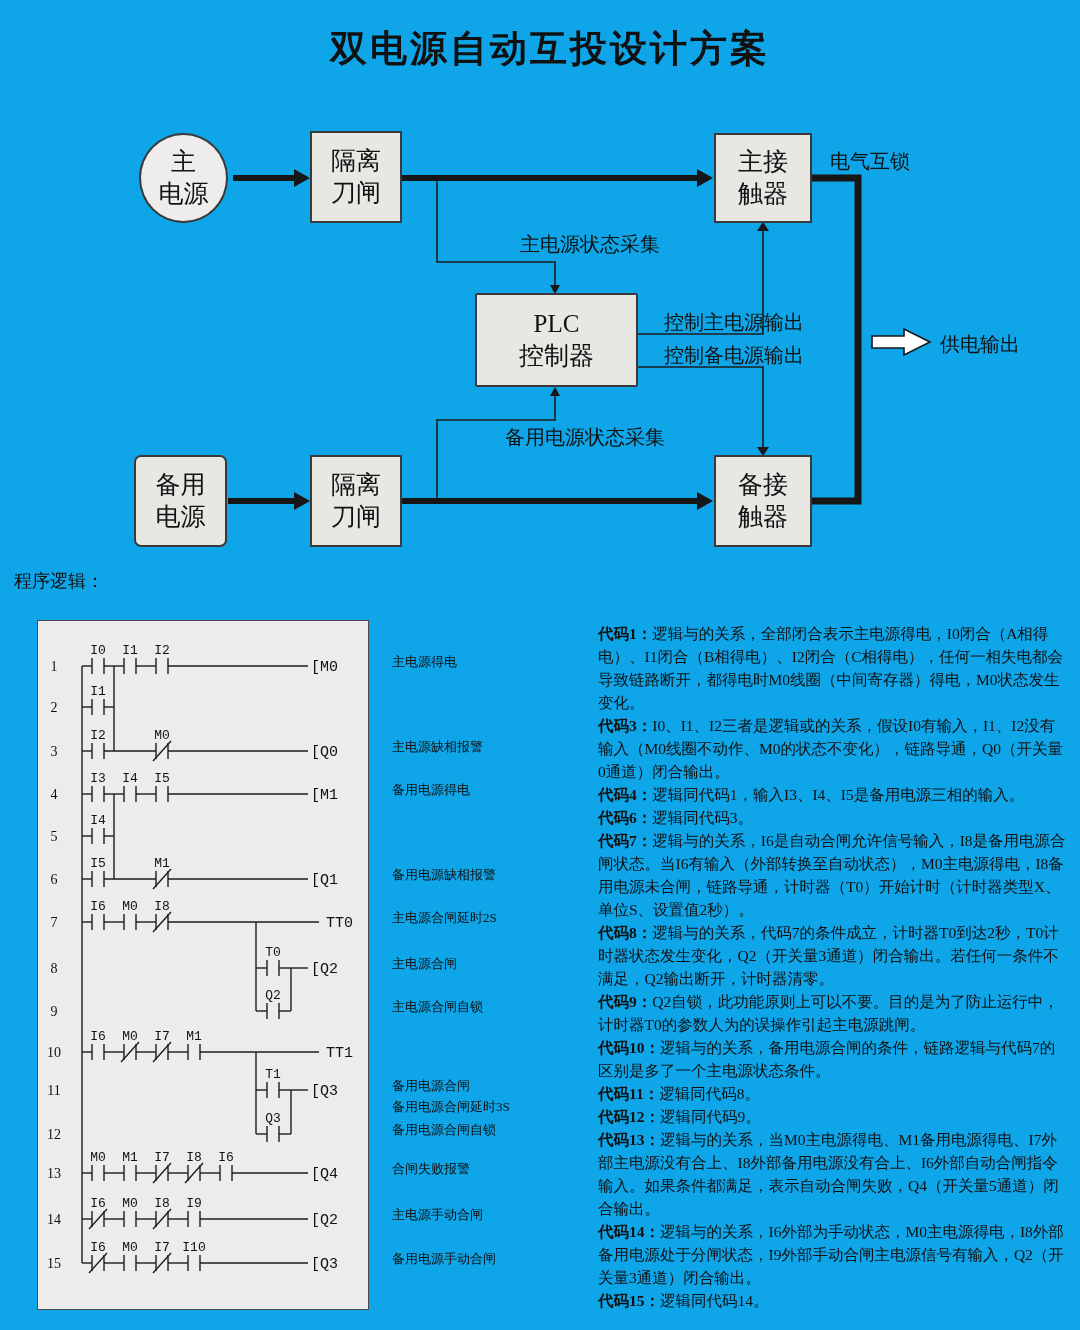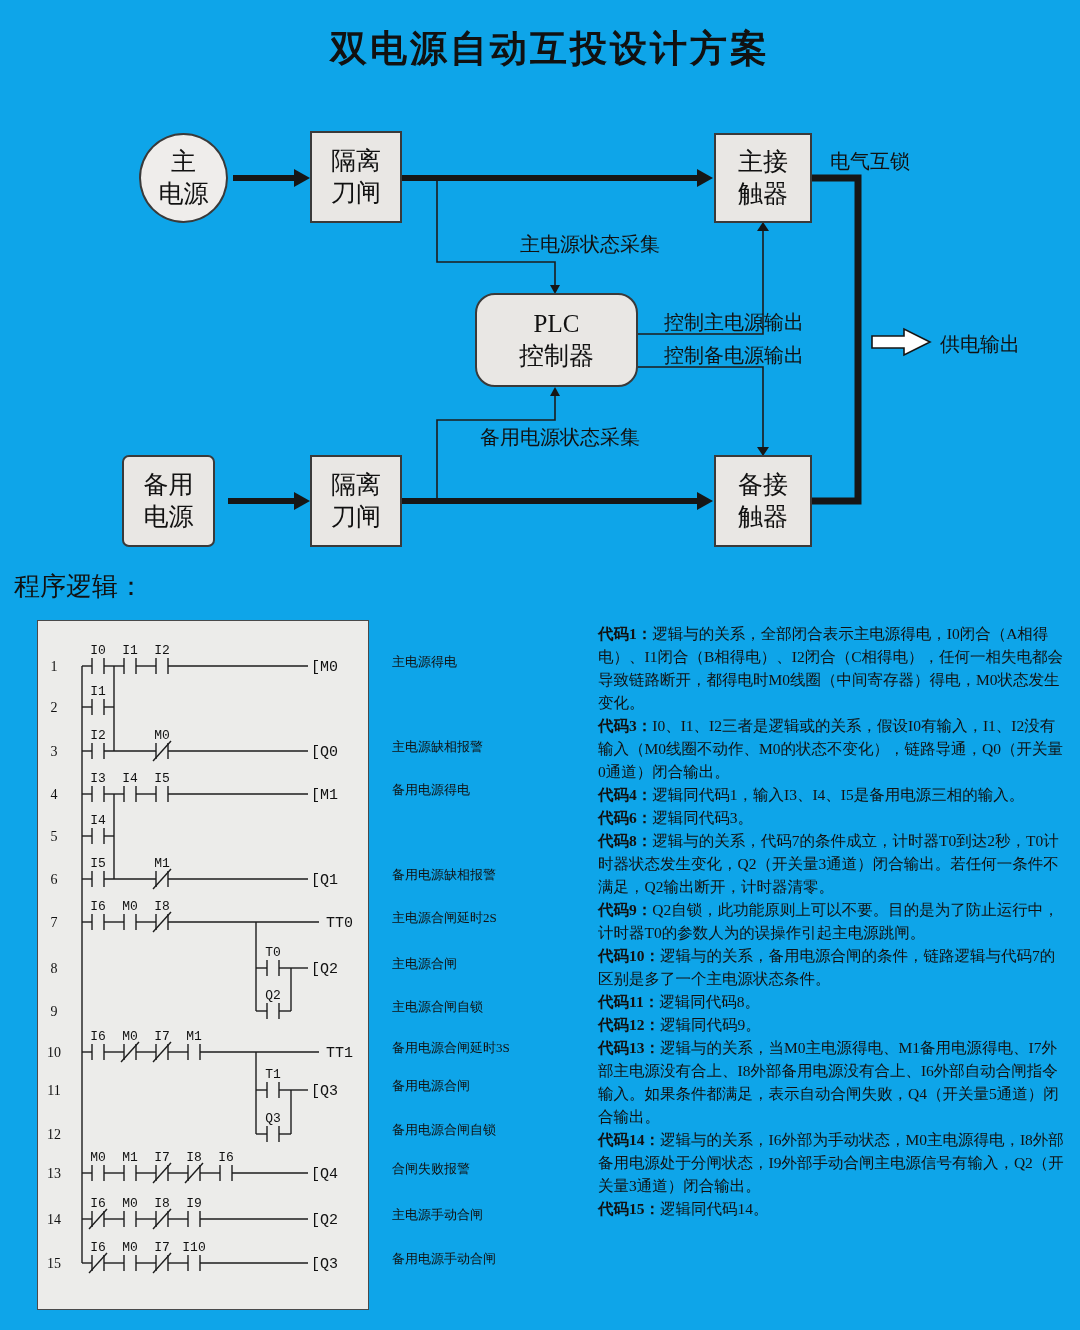--- a/index.html
+++ b/index.html
@@ -7,24 +7,24 @@
         font-family:"Liberation Serif",serif;overflow:hidden;padding-left:20px;}
   .title{position:absolute;left:0;top:24px;width:100%;text-align:center;
          font-size:37px;font-weight:bold;letter-spacing:3px;
          font-family:"Liberation Sans",sans-serif;}
   svg.overlay{position:absolute;left:0;top:0;}
   .node{position:absolute;box-sizing:border-box;display:flex;flex-direction:column;
         align-items:center;justify-content:center;background:#e9e7e4;
         border:2px solid #3a3a3a;font-size:25px;line-height:1.3;text-align:center;}
   .node span{display:block;}
   .circle{border-radius:50%;background:#efedeb;}
-  .rounded{border-radius:20px;}
+  .rounded{border-radius:2px;}
   .soft{border-radius:7px;}
   .dlabel{position:absolute;font-size:20px;white-space:nowrap;color:#111;}
-  .prog{position:absolute;left:14px;top:569px;font-size:26px;}
+  .prog{position:absolute;left:14px;top:569px;font-size:18px;}
   .ladder-panel{position:absolute;left:37px;top:620px;width:332px;height:690px;
         background:#ececea;border:1.5px solid #4a4a4a;box-sizing:border-box;}
   .rowlbl{position:absolute;left:392px;font-size:13px;white-space:nowrap;}
   .expl{position:absolute;left:598px;top:622px;width:472px;font-size:15.5px;
         line-height:23px;text-align:left;}
   .expl p{margin:0;}
   .expl b{font-weight:bold;}
   svg text{fill:#111;}
   .num{font:14px "Liberation Serif",serif;}
   .lbl{font:13px "Liberation Mono",monospace;}
@@ -92,35 +92,35 @@
     <span>刀闸</span>
   </div>
   <div class="node" style="left:714px;top:133px;width:98px;height:90px">
     <span>主接</span>
     <span>触器</span>
   </div>
   <div class="node rounded" style="left:475px;top:293px;width:163px;height:94px">
     <span>PLC</span>
     <span>控制器</span>
   </div>
-  <div class="node soft" style="left:122px;top:455px;width:93px;height:92px">
+  <div class="node soft" style="left:134px;top:455px;width:93px;height:92px">
     <span>备用</span>
     <span>电源</span>
   </div>
   <div class="node" style="left:310px;top:455px;width:92px;height:92px">
     <span>隔离</span>
     <span>刀闸</span>
   </div>
   <div class="node" style="left:714px;top:455px;width:98px;height:92px">
     <span>备接</span>
     <span>触器</span>
   </div>
 
   <div class="dlabel" style="left:460px;top:231px;width:200px;text-align:right">主电源状态采集</div>
-  <div class="dlabel" style="left:455px;top:424px;width:210px;text-align:center">备用电源状态采集</div>
+  <div class="dlabel" style="left:455px;top:424px;width:210px;text-align:right">备用电源状态采集</div>
   <div class="dlabel" style="left:664px;top:309px">控制主电源输出</div>
   <div class="dlabel" style="left:664px;top:342px">控制备电源输出</div>
   <div class="dlabel" style="left:830px;top:148px">电气互锁</div>
   <div class="dlabel" style="left:940px;top:331px">供电输出</div>
 
   <div class="prog">程序逻辑：</div>
 
   <div class="ladder-panel">
     <svg id="ladder-svg" width="329" height="687">
         <line x1="44" y1="45" x2="44" y2="642" stroke="#1d1d1d" stroke-width="1.4"></line>
@@ -329,32 +329,33 @@
       </svg>
   </div>
 
   <div class="rowlbl" style="top:653px">主电源得电</div>
   <div class="rowlbl" style="top:738px">主电源缺相报警</div>
   <div class="rowlbl" style="top:781px">备用电源得电</div>
   <div class="rowlbl" style="top:866px">备用电源缺相报警</div>
   <div class="rowlbl" style="top:909px">主电源合闸延时2S</div>
   <div class="rowlbl" style="top:955px">主电源合闸</div>
   <div class="rowlbl" style="top:998px">主电源合闸自锁</div>
-  <div class="rowlbl" style="top:1039px">备用电源合闸延时3S</div>
+  <div class="rowlbl" style="top:1098px">备用电源合闸延时3S</div>
   <div class="rowlbl" style="top:1077px">备用电源合闸</div>
   <div class="rowlbl" style="top:1121px">备用电源合闸自锁</div>
   <div class="rowlbl" style="top:1160px">合闸失败报警</div>
   <div class="rowlbl" style="top:1206px">主电源手动合闸</div>
   <div class="rowlbl" style="top:1250px">备用电源手动合闸</div>
 
   <div class="expl">
     <p><b>代码1：</b><span>逻辑与的关系，全部闭合表示主电源得电，I0闭合（A相得电）、I1闭合（B相得电）、I2闭合（C相得电），任何一相失电都会导致链路断开，都得电时M0线圈（中间寄存器）得电，M0状态发生变化。</span></p>
     <p><b>代码3：</b><span>I0、I1、I2三者是逻辑或的关系，假设I0有输入，I1、I2没有输入（M0线圈不动作、M0的状态不变化），链路导通，Q0（开关量0通道）闭合输出。</span></p>
     <p><b>代码4：</b><span>逻辑同代码1，输入I3、I4、I5是备用电源三相的输入。</span></p>
     <p><b>代码6：</b><span>逻辑同代码3。</span></p>
+    <p><b>代码7：</b><span>逻辑与的关系，I6是自动合闸允许信号输入，I8是备用电源合闸状态。当I6有输入（外部转换至自动状态），M0主电源得电，I8备用电源未合闸，链路导通，计时器（T0）开始计时（计时器类型X、单位S、设置值2秒）。</span></p>
     <p><b>代码8：</b><span>逻辑与的关系，代码7的条件成立，计时器T0到达2秒，T0计时器状态发生变化，Q2（开关量3通道）闭合输出。若任何一条件不满足，Q2输出断开，计时器清零。</span></p>
     <p><b>代码9：</b><span>Q2自锁，此功能原则上可以不要。目的是为了防止运行中，计时器T0的参数人为的误操作引起主电源跳闸。</span></p>
     <p><b>代码10：</b><span>逻辑与的关系，备用电源合闸的条件，链路逻辑与代码7的区别是多了一个主电源状态条件。</span></p>
     <p><b>代码11：</b><span>逻辑同代码8。</span></p>
     <p><b>代码12：</b><span>逻辑同代码9。</span></p>
     <p><b>代码13：</b><span>逻辑与的关系，当M0主电源得电、M1备用电源得电、I7外部主电源没有合上、I8外部备用电源没有合上、I6外部自动合闸指令输入。如果条件都满足，表示自动合闸失败，Q4（开关量5通道）闭合输出。</span></p>
     <p><b>代码14：</b><span>逻辑与的关系，I6外部为手动状态，M0主电源得电，I8外部备用电源处于分闸状态，I9外部手动合闸主电源信号有输入，Q2（开关量3通道）闭合输出。</span></p>
     <p><b>代码15：</b><span>逻辑同代码14。</span></p>
   </div>
 

